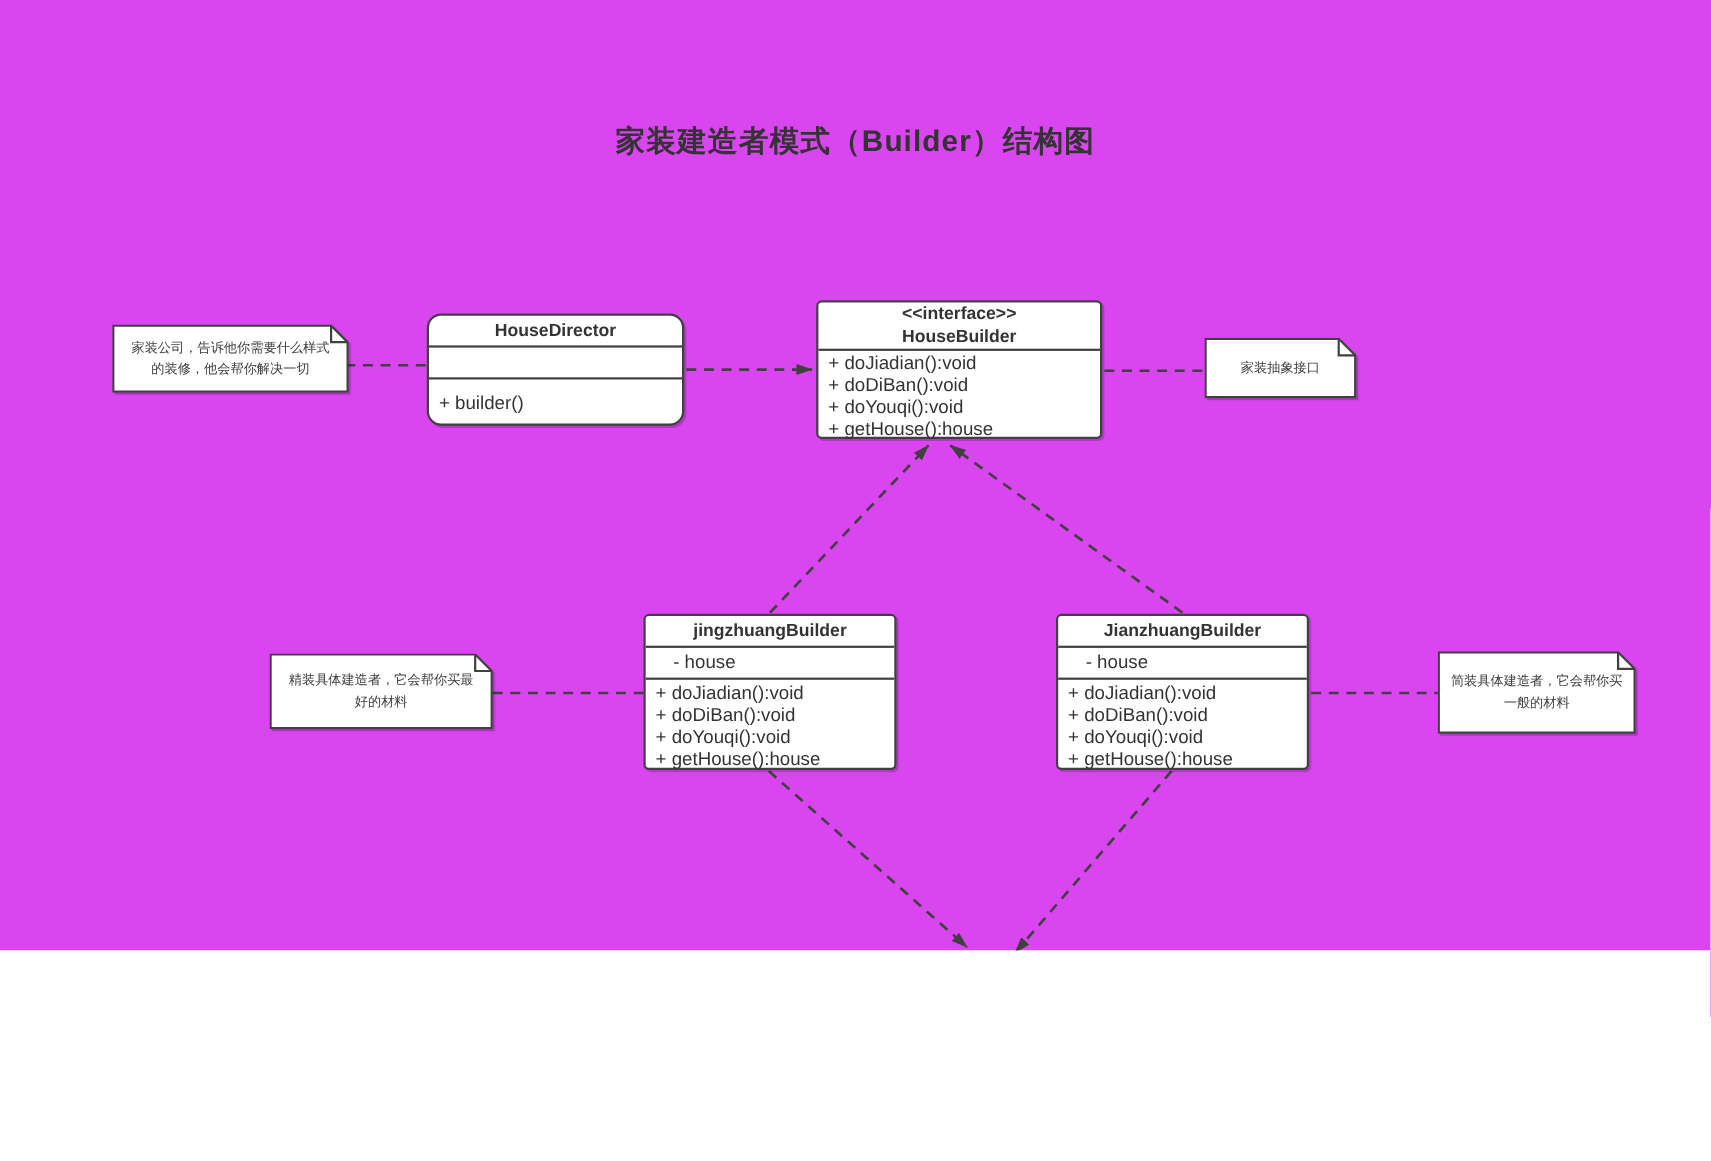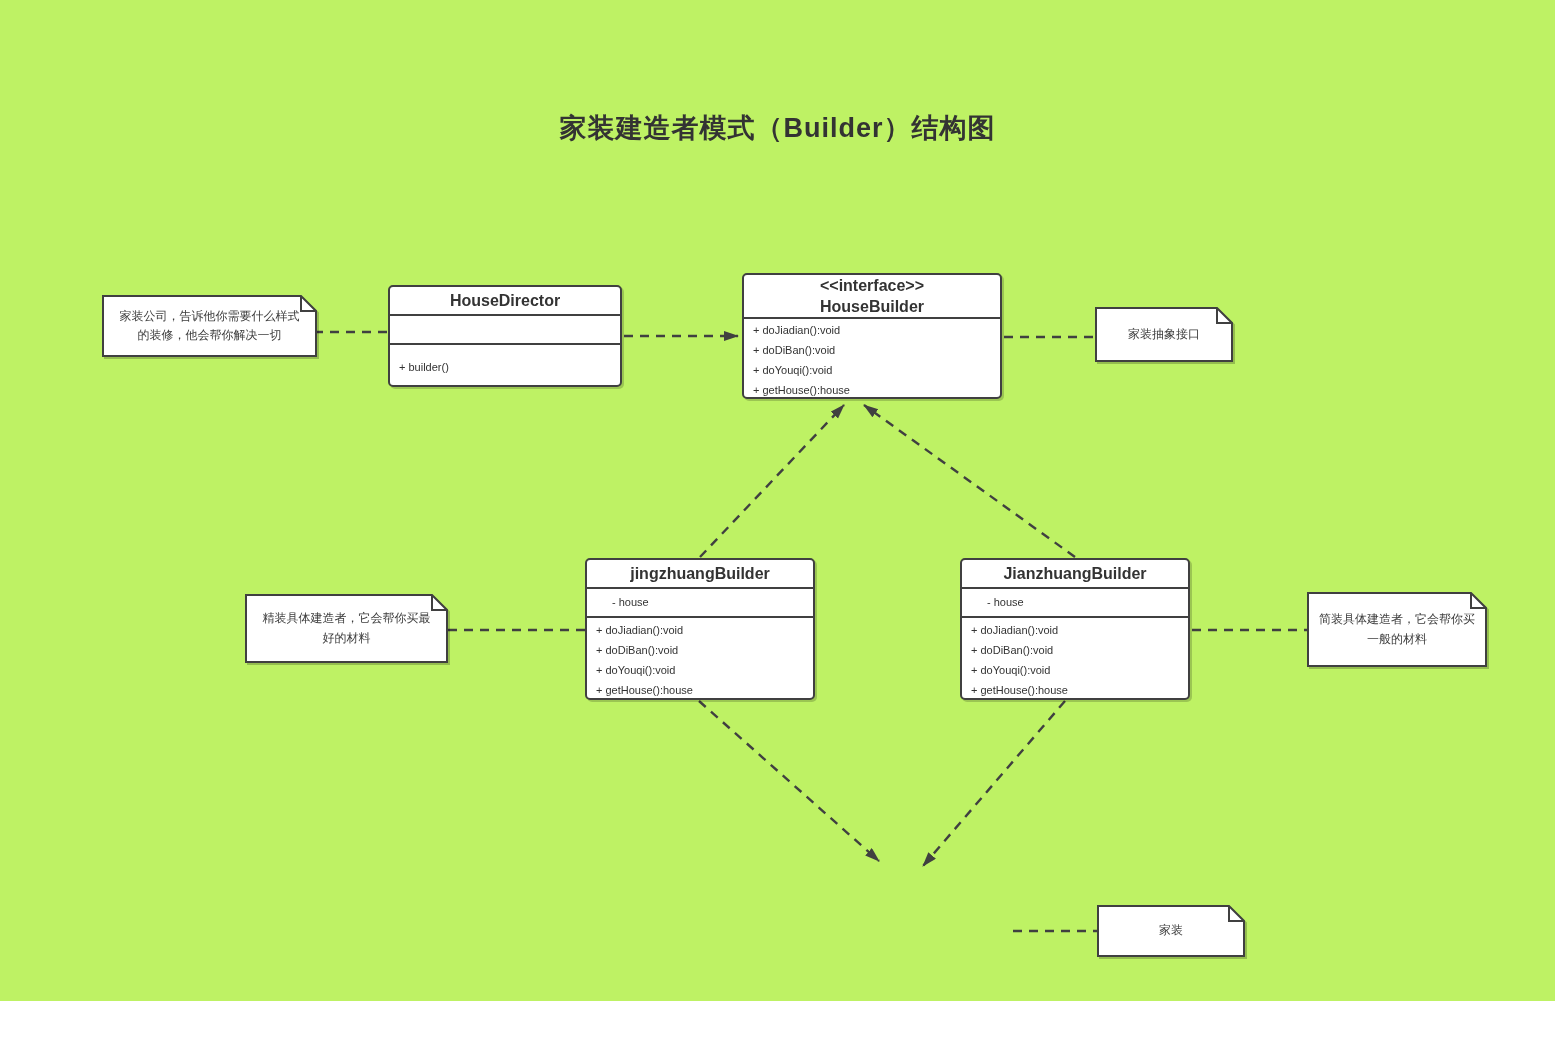--- a/index.html
+++ b/index.html
@@ -1,36 +1,36 @@
 <!DOCTYPE html>
 <html><head>
 <meta charset="utf-8">
 <style>
   html,body { margin:0; padding:0; background:#ffffff; }
   .canvas {
-    position:relative; width:1555px; height:1001px; background:#bef264;
+    position:relative; width:1555px; height:864px; background:#d946ef;
     font-family:"Liberation Sans","DejaVu Sans",sans-serif; overflow:hidden; color:#333;
   }
   .diagram-title {
     position:absolute; top:110px; left:0; width:100%; text-align:center;
     font-size:27px; font-weight:bold; color:#333; letter-spacing:1px;
   }
   .connector-layer { position:absolute; left:0; top:0; width:1555px; height:1055px; }
   .class-box {
     position:absolute; background:#fff; border:2px solid #404040; border-radius:5px;
     box-sizing:border-box; box-shadow:2px 2px 0 rgba(0,0,0,0.18); z-index:2;
   }
   .class-title {
     box-sizing:border-box; border-bottom:2px solid #404040; text-align:center;
     font-weight:bold; font-size:16px; display:flex; flex-direction:column; justify-content:center;
   }
   .class-title .line { line-height:21px; }
   .class-attrs { box-sizing:border-box; border-bottom:2px solid #404040; padding:3px 25px; }
   .class-methods { box-sizing:border-box; padding:2px 9px; }
-  .member-row { font-size:11px; line-height:20px; white-space:nowrap; color:#333; }
+  .member-row { font-size:17px; line-height:20px; white-space:nowrap; color:#333; }
   .note { position:absolute; z-index:2; }
   .note svg { position:absolute; left:0; top:0; filter:drop-shadow(2px 2px 0 rgba(0,0,0,0.22)); }
   .note-text {
     position:absolute; left:0; top:0; right:0; bottom:0; display:flex;
     align-items:center; justify-content:center; text-align:center;
     font-size:12px; line-height:1.6; color:#3d3d3d; padding:4px 12px; box-sizing:border-box;
   }
 </style>
 </head>
 <body>
@@ -52,21 +52,21 @@
       <line x1="700" y1="557" x2="844" y2="405" marker-end="url(#arrowFilled)"></line>
       <line x1="1075" y1="557" x2="864" y2="405" marker-end="url(#arrowFilled)"></line>
       <line x1="699" y1="701" x2="879" y2="861" marker-end="url(#arrowFilled)"></line>
       <line x1="1065" y1="701" x2="923" y2="866" marker-end="url(#arrowFilled)"></line>
       <line x1="448" y1="630" x2="585" y2="630"></line>
       <line x1="1192" y1="630" x2="1307" y2="630"></line>
       <line x1="1013" y1="931" x2="1097" y2="931"></line>
     </g>
   </svg>
 
-  <div class="class-box" style="left:388px; top:285px; width:234px; height:102px;">
+  <div class="class-box" style="left:388px; top:285px; width:234px; height:102px;border-radius:13px;">
     <div class="class-title" style="height:29px;">
       <div class="line">HouseDirector</div>
     </div>
     <div class="class-attrs" style="height:29px;"></div>
     <div class="class-methods" style="padding-top:12px;">
       <div class="member-row">+ builder()</div>
     </div>
   </div>
 
   <div class="class-box" style="left:742px; top:273px; width:260px; height:126px;">

